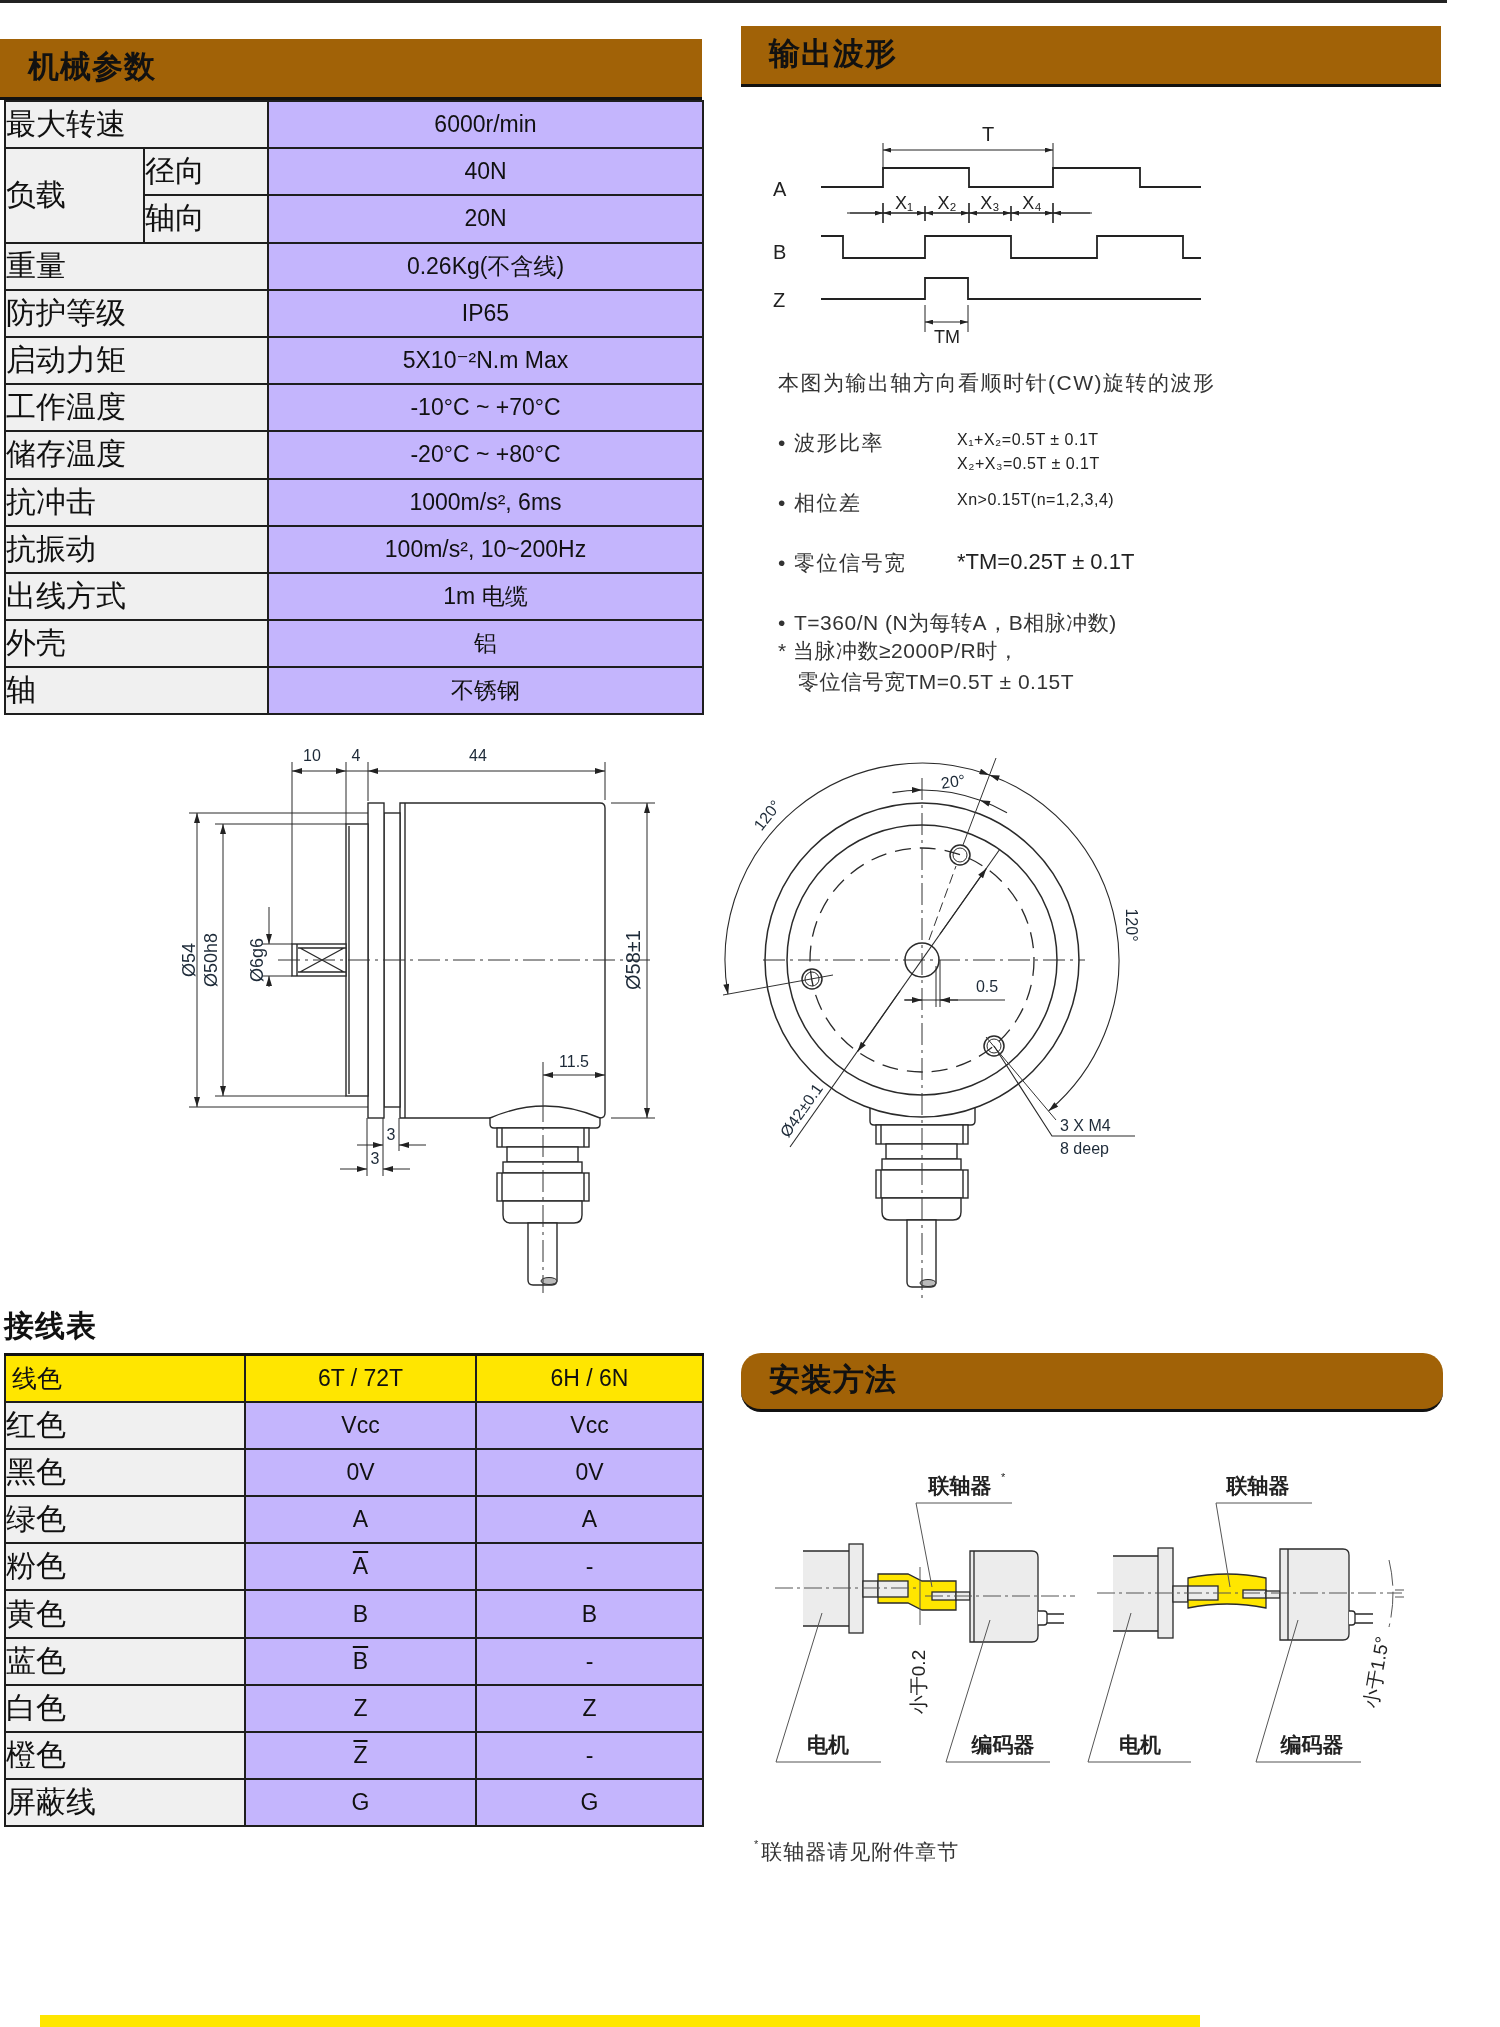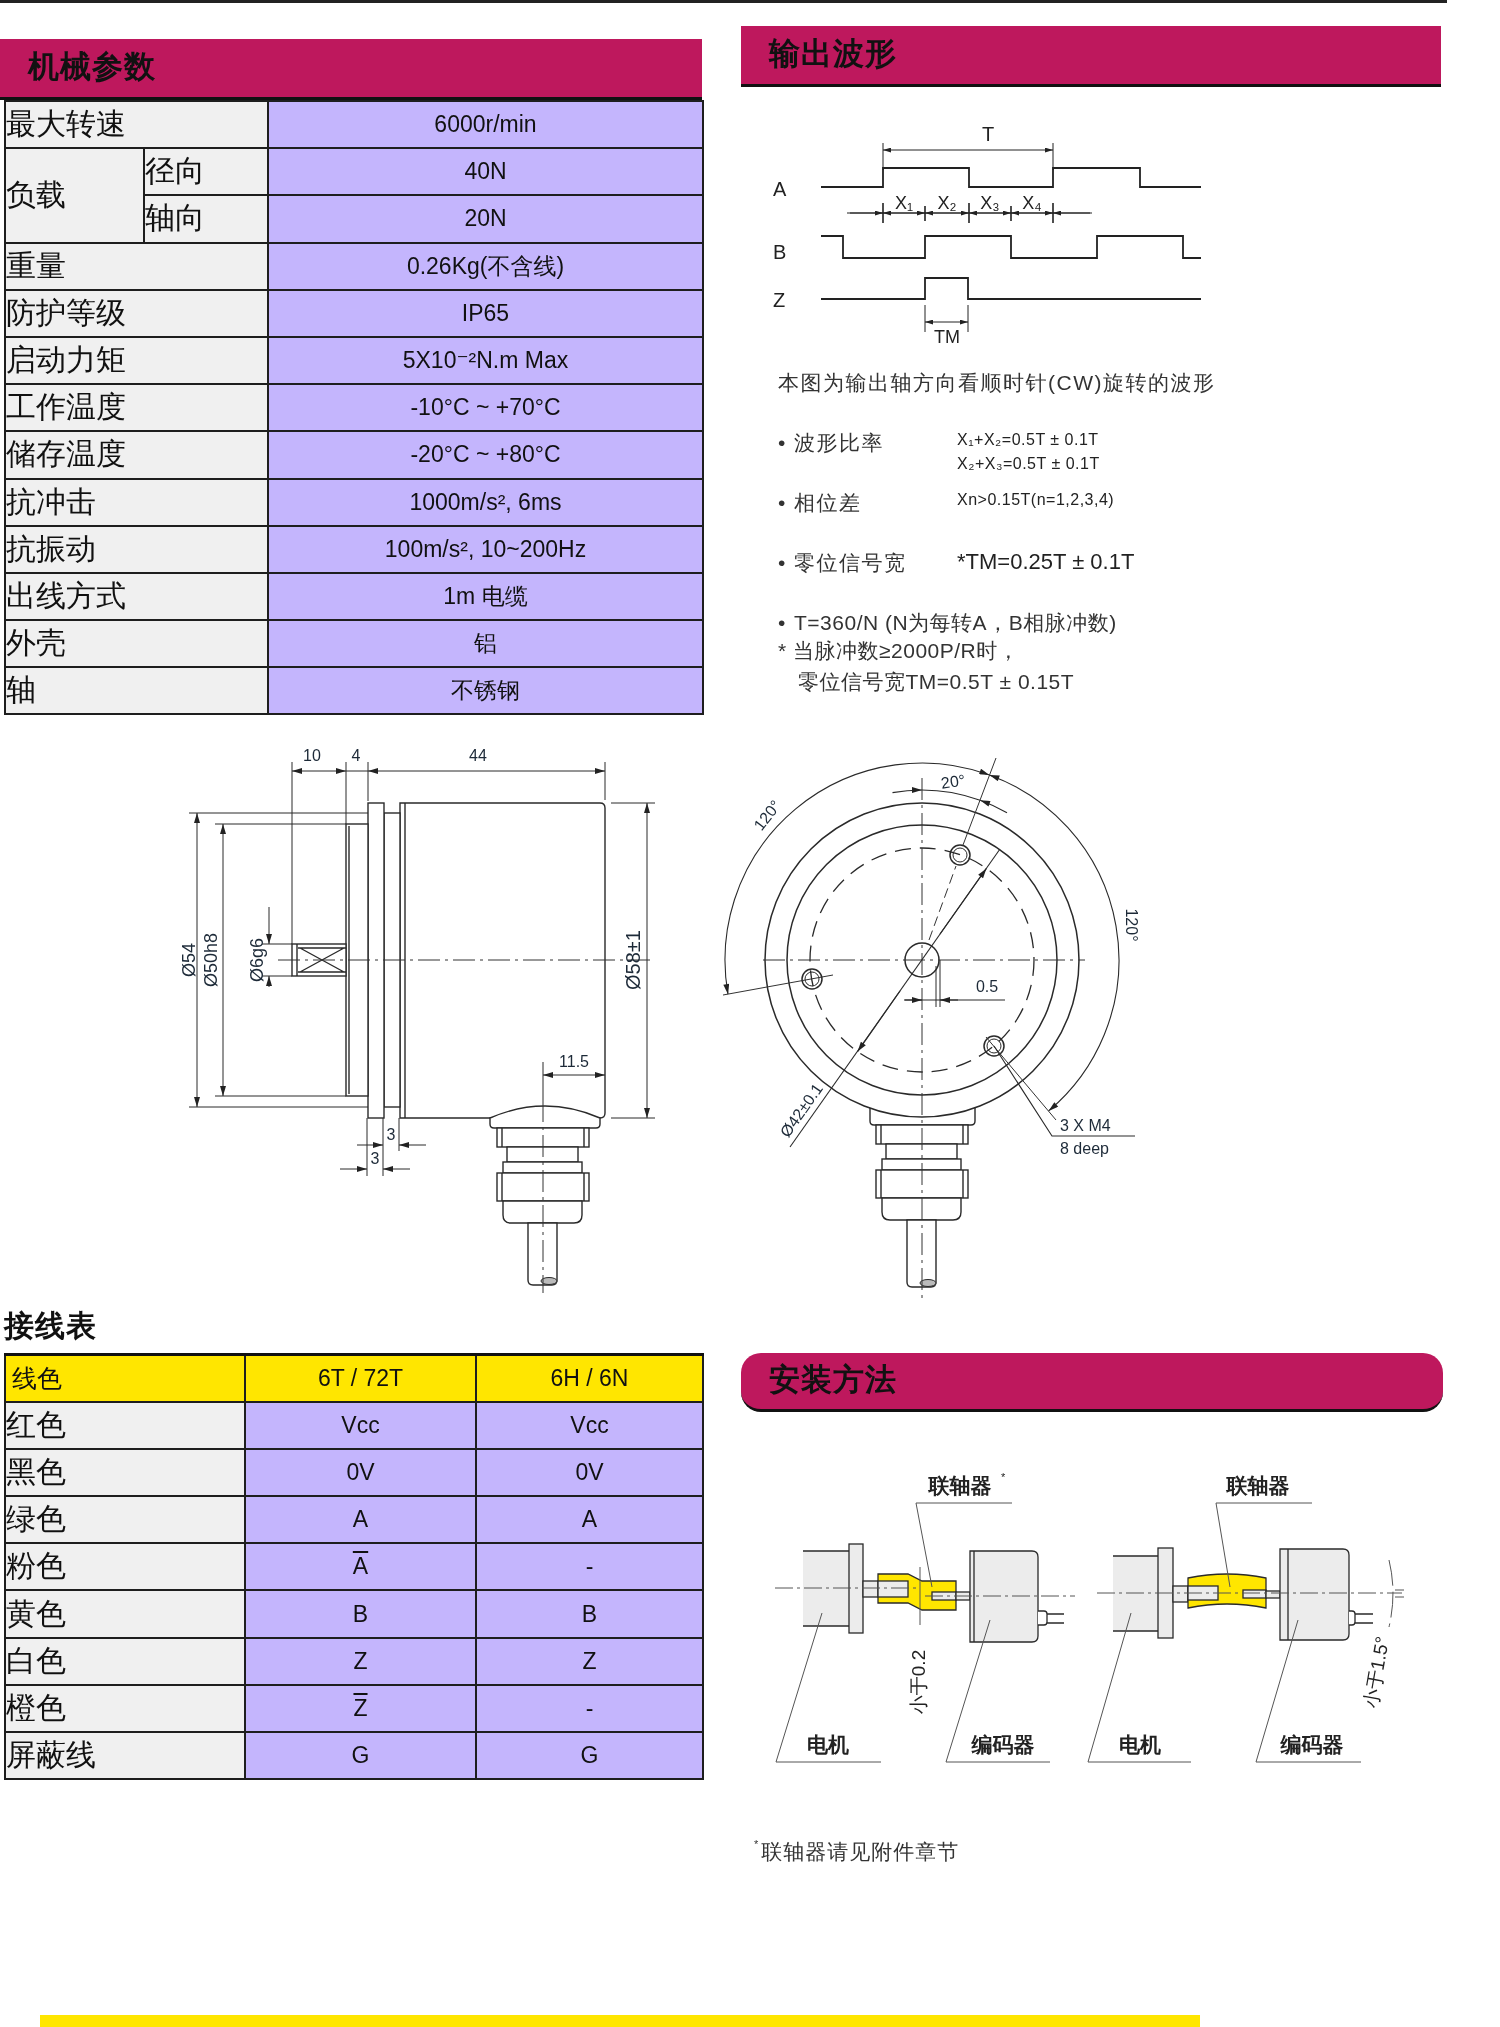--- a/index.html
+++ b/index.html
@@ -6,21 +6,21 @@
   body {
     width:1500px; height:2027px; position:relative; overflow:hidden;
     background:#ffffff; color:#1a1a1a;
     font-family:"Liberation Sans", "DejaVu Sans", sans-serif;
   }
   .abs { position:absolute; }
   .top-rule { left:0; top:0; width:1447px; height:3px; background:#222; }
 
   .section-header {
     position:absolute; height:61px; box-sizing:border-box;
-    background:#be185d; border-bottom:3px solid #111;
+    background:#a16207; border-bottom:3px solid #111;
   }
   .section-title {
     position:absolute; left:28px; top:10px;
     font-size:31px; font-weight:bold; color:#111; line-height:36px; letter-spacing:1px;
   }
 
   table.grid { position:absolute; border-collapse:collapse; table-layout:fixed; }
   table.grid td {
     border:2px solid #1e1e1e; padding:0; vertical-align:middle;
     white-space:nowrap; overflow:hidden;
@@ -367,20 +367,25 @@
     <td class="lbl">粉色</td>
     <td class="val"><span class="ol">A</span></td>
     <td class="val">-</td>
   </tr>
   <tr>
     <td class="lbl">黄色</td>
     <td class="val">B</td>
     <td class="val">B</td>
   </tr>
   <tr>
+    <td class="lbl">蓝色</td>
+    <td class="val"><span class="ol">B</span></td>
+    <td class="val">-</td>
+  </tr>
+  <tr>
     <td class="lbl">白色</td>
     <td class="val">Z</td>
     <td class="val">Z</td>
   </tr>
   <tr>
     <td class="lbl">橙色</td>
     <td class="val"><span class="ol">Z</span></td>
     <td class="val">-</td>
   </tr>
   <tr>

